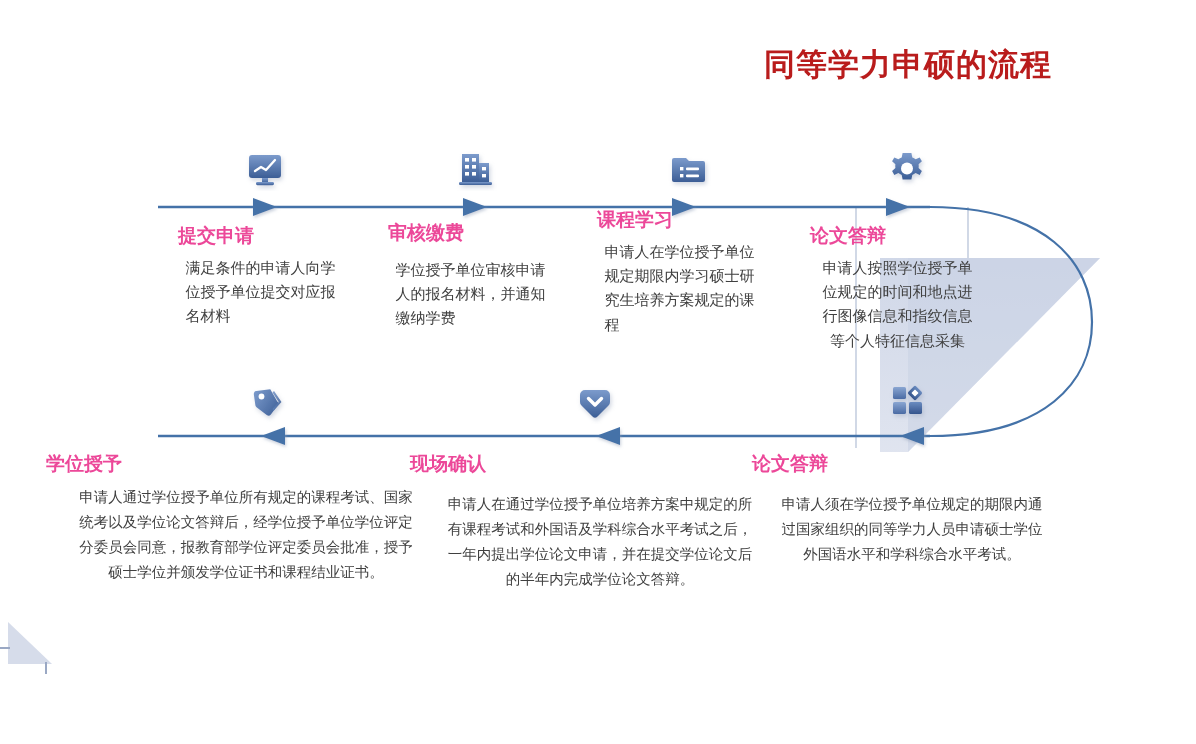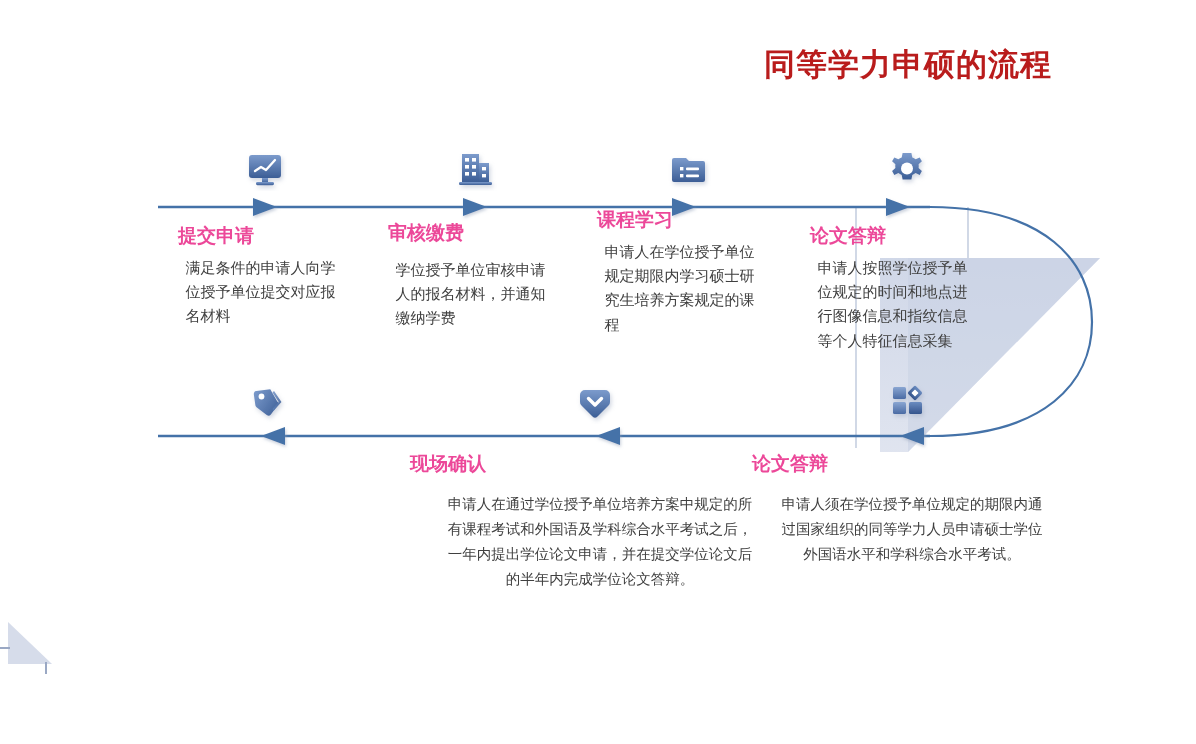--- a/index.html
+++ b/index.html
@@ -195,21 +195,21 @@
     <div class="node-desc" style="width:160px;margin:13px auto;">学位授予单位审核申请人的报名材料，并通知缴纳学费</div>
   </div>
 
   <div class="node top" style="left:597px;top:208px;width:175px;">
     <div class="node-title">课程学习</div>
     <div class="node-desc" style="width:160px;margin:0 auto;">申请人在学位授予单位规定期限内学习硕士研究生培养方案规定的课程</div>
   </div>
 
   <div class="node top" style="left:810px;top:224px;width:175px;">
     <div class="node-title">论文答辩</div>
-    <div class="node-desc" style="width:160px;margin:4px auto;">申请人按照学位授予单位规定的时间和地点进行图像信息和指纹信息等个人特征信息采集</div>
+    <div class="node-desc" style="width:160px;margin:4px auto;text-align:center;">申请人按照学位授予单位规定的时间和地点进行图像信息和指纹信息等个人特征信息采集</div>
   </div>
 
   <div class="icon" style="left:243px;top:380px;">
     <svg viewBox="0 0 44 44">
       <defs>
           <linearGradient id="g5" x1="0" y1="0" x2="1" y2="1">
         <stop offset="0%" stop-color="#7c9bcc"></stop>
             <stop offset="100%" stop-color="#3c5e96"></stop>
           </linearGradient>
         </defs>
@@ -253,20 +253,24 @@
       <g filter="url(#softShadow)">
         <rect x="8" y="9" width="13" height="12" rx="1.6" fill="url(#g7)"></rect>
         <rect x="8" y="24" width="13" height="12" rx="1.6" fill="url(#g7)"></rect>
         <rect x="24" y="24" width="13" height="12" rx="1.6" fill="url(#g7b)"></rect>
         <rect x="24.5" y="9.5" width="11" height="11" rx="1.8" fill="url(#g7b)" transform="rotate(45 30 15)"></rect>
         <rect x="27.4" y="12.4" width="5.2" height="5.2" rx="0.8" fill="#ffffff" transform="rotate(45 30 15)"></rect>
       </g>
     </svg>
   </div>
 
+  <div class="node bottom" style="left:46px;top:452px;width:400px;">
+    <div class="node-title">学位授予</div>
+    <div class="node-desc" style="width:345px;margin:0 auto;">申请人通过学位授予单位所有规定的课程考试、国家统考以及学位论文答辩后，经学位授予单位学位评定分委员会同意，报教育部学位评定委员会批准，授予硕士学位并颁发学位证书和课程结业证书。</div>
+  </div>
 
   <div class="node bottom" style="left:410px;top:452px;width:380px;">
     <div class="node-title">现场确认</div>
     <div class="node-desc" style="width:318px;margin:16px auto;">申请人在通过学位授予单位培养方案中规定的所有课程考试和外国语及学科综合水平考试之后，一年内提出学位论文申请，并在提交学位论文后的半年内完成学位论文答辩。</div>
   </div>
 
   <div class="node bottom" style="left:752px;top:452px;width:320px;">
     <div class="node-title">论文答辩</div>
     <div class="node-desc" style="width:272px;margin:16px auto;text-align:center;">申请人须在学位授予单位规定的期限内通过国家组织的同等学力人员申请硕士学位外国语水平和学科综合水平考试。</div>
   </div>

